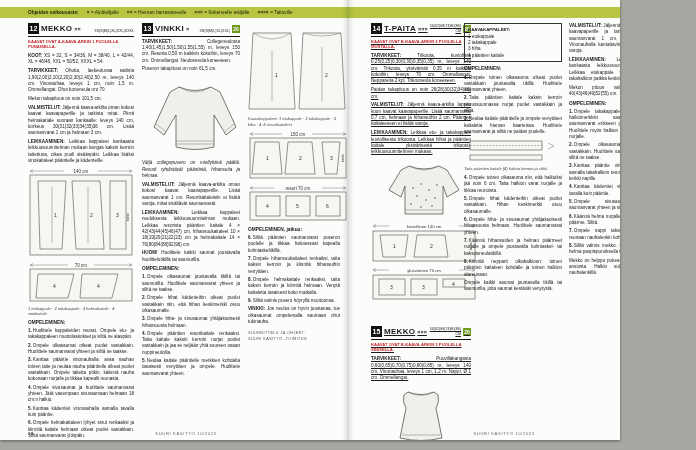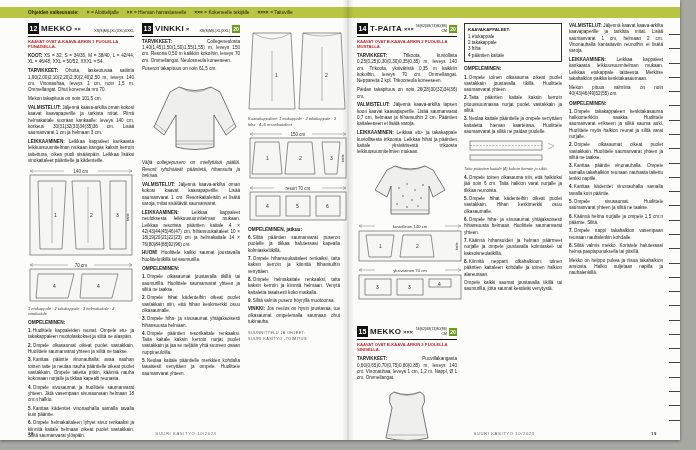--- a/index.html
+++ b/index.html
@@ -1,27 +1,27 @@
 <!DOCTYPE html>
 <html><head>
 <meta charset="utf-8">
 <style>
   html,body{margin:0;padding:0;}
   .desk{position:relative;width:696px;height:450px;background:#a8a8a2;font-family:"Liberation Sans",sans-serif;overflow:hidden;}
-  .spread{position:absolute;left:0;top:0;width:680px;height:440px;background:#fcfcfa;overflow:hidden;box-shadow:0 1px 3px rgba(0,0,0,.45);}
+  .spread{position:absolute;left:0;top:0;width:620px;height:440px;background:#fcfcfa;overflow:hidden;box-shadow:0 1px 3px rgba(0,0,0,.45);}
   .diffbar{position:absolute;left:0;right:0;top:7px;height:11px;background:#b7c543;display:flex;align-items:center;padding:0 10px 0 28px;gap:8px;font-size:4.8px;color:#222708;box-sizing:border-box;}
   .diff-title{font-weight:bold;}
   .diff-items{display:flex;gap:8px;}
   .diff-item b{margin-right:1.5px;}
   .gutter{position:absolute;left:342px;top:0;bottom:0;width:12px;background:linear-gradient(90deg,rgba(0,0,0,0) 0%,rgba(0,0,0,.09) 42%,rgba(0,0,0,.17) 50%,rgba(0,0,0,.09) 58%,rgba(0,0,0,0) 100%);}
   .col{position:absolute;top:23px;font-size:4.6px;line-height:1.38;color:#1c1c1c;text-align:justify;}
   .col-a{left:28px;width:106px;}
   .col-b{left:142px;width:98px;}
   .col-c{left:248px;width:92px;}
-  .col-d{left:357px;width:100px;}
+  .col-d{left:371px;width:100px;text-decoration:underline;}
   .col-e{left:464px;width:98px;}
   .col-f{left:569px;width:94px;}
   .phead{display:flex;align-items:flex-end;gap:2px;border-bottom:1.6px solid #111;padding-bottom:1.5px;margin-bottom:2px;}
   .pnum{background:#111;color:#fff;font-weight:bold;font-size:7px;width:11px;height:11px;line-height:11px;text-align:center;flex:none;}
   .ptitle{font-weight:bold;font-size:8px;letter-spacing:.3px;white-space:nowrap;}
   .pdiff{font-weight:bold;font-size:5.5px;padding-bottom:.5px;}
   .psizes{font-size:3.6px;color:#222;margin-left:auto;padding-bottom:.5px;text-align:right;}
   .sheetbadge{flex:none;background:#6f9a1f;color:#fff;font-size:5px;width:8px;height:8px;line-height:8px;text-align:center;font-weight:bold;margin-bottom:1px;}
   .rednote{color:#c1272d;font-weight:bold;font-size:4.2px;margin:1px 0 3px;text-align:left;}
   .sec{margin:0 0 2.5px;}

